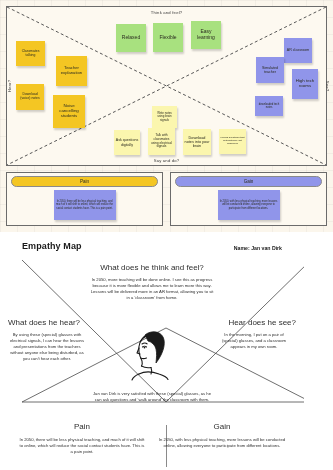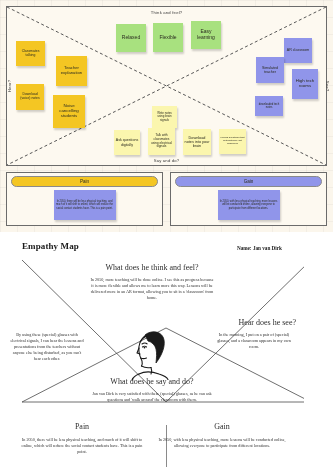--- a/index.html
+++ b/index.html
@@ -115,21 +115,20 @@
     box-shadow: 1.2px 1.6px 1.8px rgba(0,0,0,0.18);
   }
 
   
   #empathy {
     position: relative;
     width: 304px;
     height: 238px;
     background: #ffffff;
     overflow: hidden;
-    font-family: Liberation Serif, serif;
   }
 
   #em-title {
     position: absolute;
     left: 22px; top: 9px;
     font-size: 9px;
     font-weight: bold;
     color: #1a1a1a;
     letter-spacing: .1px;
   }
@@ -270,26 +269,26 @@
     <line x1="22" y1="28" x2="166" y2="170" stroke="#4a4a4a" stroke-width="0.8"></line>
     <line x1="311" y1="28" x2="166" y2="170" stroke="#4a4a4a" stroke-width="0.8"></line>
     <line x1="22" y1="170" x2="166" y2="96" stroke="#4a4a4a" stroke-width="0.8"></line>
     <line x1="311" y1="170" x2="166" y2="96" stroke="#4a4a4a" stroke-width="0.8"></line>
     <line x1="22" y1="170" x2="311" y2="170" stroke="#4a4a4a" stroke-width="0.8"></line>
   </svg>
 
   <div class="q-heading" id="h-think">What does he think and feel?</div>
   <div class="q-body" id="b-think">In 2050, more teaching will be done online. I see this as progress because it is more flexible and allows me to learn more this way. Lessons will be delivered more in an AR format, allowing you to sit in a 'classroom' from home.</div>
 
+  <div class="q-heading" id="h-hear">What does he hear?</div>
   <div class="q-body" id="b-hear">By using these (special) glasses with electrical signals, I can hear the lessons and presentations from the teachers without anyone else being disturbed, as you can't hear each other.</div>
 
   <div class="q-heading" id="h-see">Hear does he see?</div>
   <div class="q-body" id="b-see">In the morning, I put on a pair of (special) glasses, and a classroom appears in my own room.</div>
 
-  <div class="q-heading" id="h-say">What does he say and do?</div>
   <div class="q-body" id="b-say">Jan van Dirk is very satisfied with these (special) glasses, as he can ask questions and 'walk around' the classroom with them.</div>
 
   <svg id="person" viewBox="0 0 52 62">
     <g fill="none" stroke="#1a1a1a" stroke-width="1.1" stroke-linecap="round" stroke-linejoin="round">
 
       <path d="M20 14 C14 17 12 24 13 30 C13.5 34 15 37 16 39 C16.5 41 16 43 15.5 44"></path>
       <path d="M15.5 44 C18 45.5 22 46 25 45.5"></path>
       <path d="M13 26 L11 31 L14 32"></path>
 
       <path d="M16.5 25 C17.5 24 19.5 24 20.5 25"></path>

